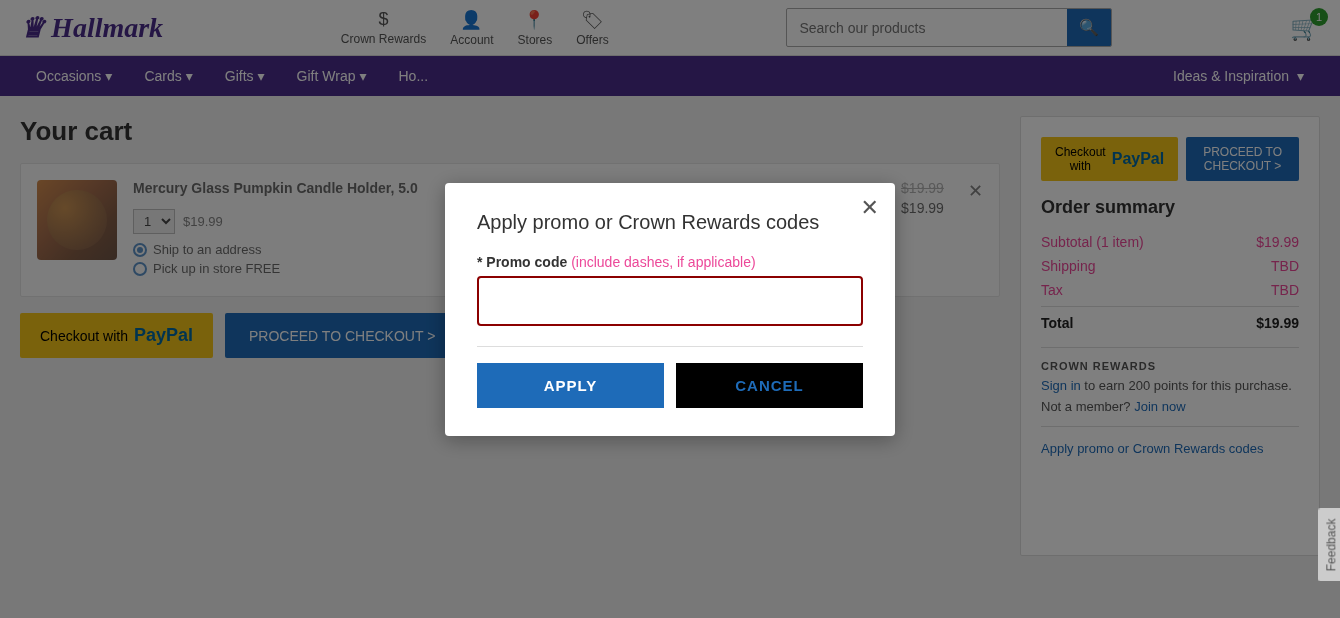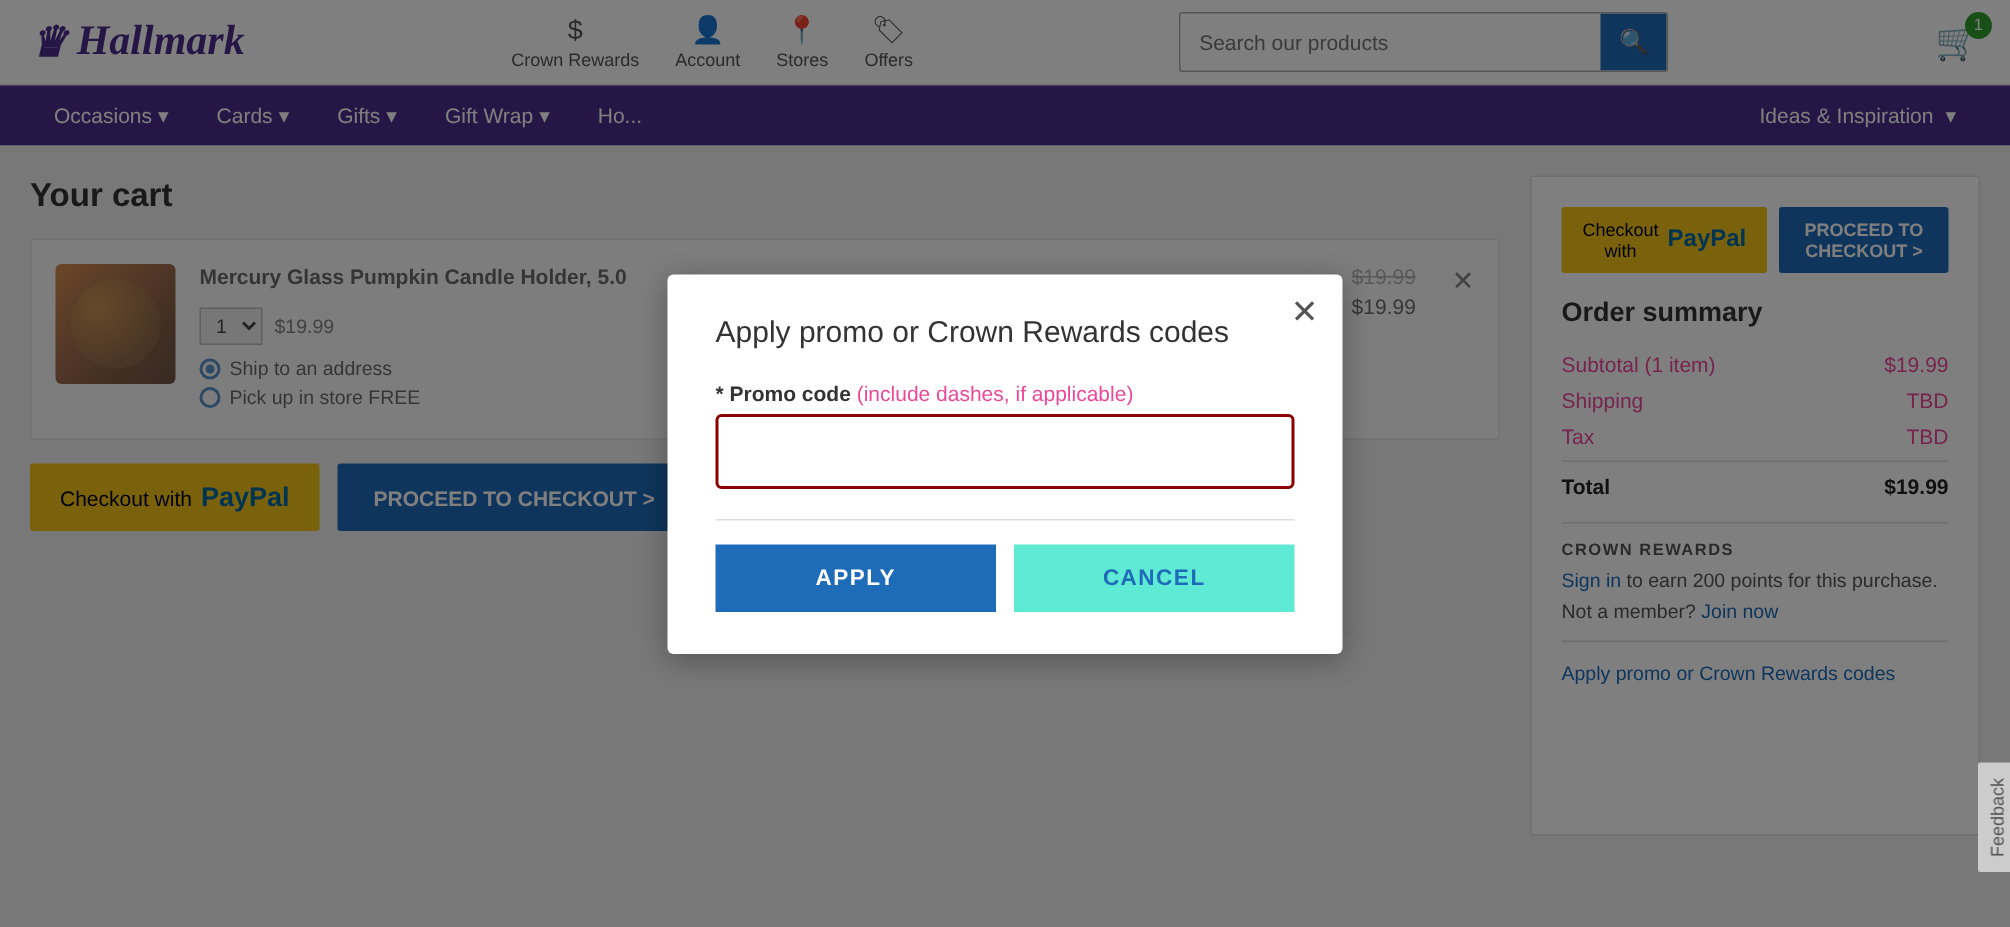--- a/index.html
+++ b/index.html
@@ -112,21 +112,21 @@
 
     
     .main-content {
       display: flex;
       padding: 20px;
       gap: 20px;
       background: #f0f0f0;
       min-height: 480px;
     }
     .cart-section { flex: 1; }
-    .cart-title { font-size: 22px; color: #333; margin-bottom: 16px; }
+    .cart-title { font-size: 26px; color: #333; margin-bottom: 16px; }
 
     
     .cart-item-area {
       background: #fff;
       border: 1px solid #ddd;
       border-radius: 2px;
       padding: 16px;
       margin-bottom: 12px;
       display: flex;
       align-items: flex-start;
@@ -199,21 +199,21 @@
       border-radius: 2px;
     }
     .paypal-logo { font-weight: bold; font-size: 18px; color: #0369a1; }
     .checkout-btn {
       background: #1e6bb8;
       color: white;
       border: none;
       padding: 12px 24px;
       cursor: pointer;
       font-size: 14px;
-      font-weight: bold;
+      font-weight: normal;
       border-radius: 2px;
     }
 
     
     .order-summary {
       width: 300px;
       background: #fff;
       border: 1px solid #ddd;
       border-radius: 2px;
       padding: 20px;
@@ -314,21 +314,21 @@
       color: white;
       border: none;
       padding: 14px 0;
       font-size: 15px;
       font-weight: bold;
       cursor: pointer;
       flex: 1;
       letter-spacing: 1px;
     }
     .cancel-btn {
-      background: #5eead4;
+      background: #000000;
       color: #1e6bb8;
       border: none;
       padding: 14px 0;
       font-size: 15px;
       font-weight: bold;
       cursor: pointer;
       flex: 1;
       letter-spacing: 1px;
     }
 

